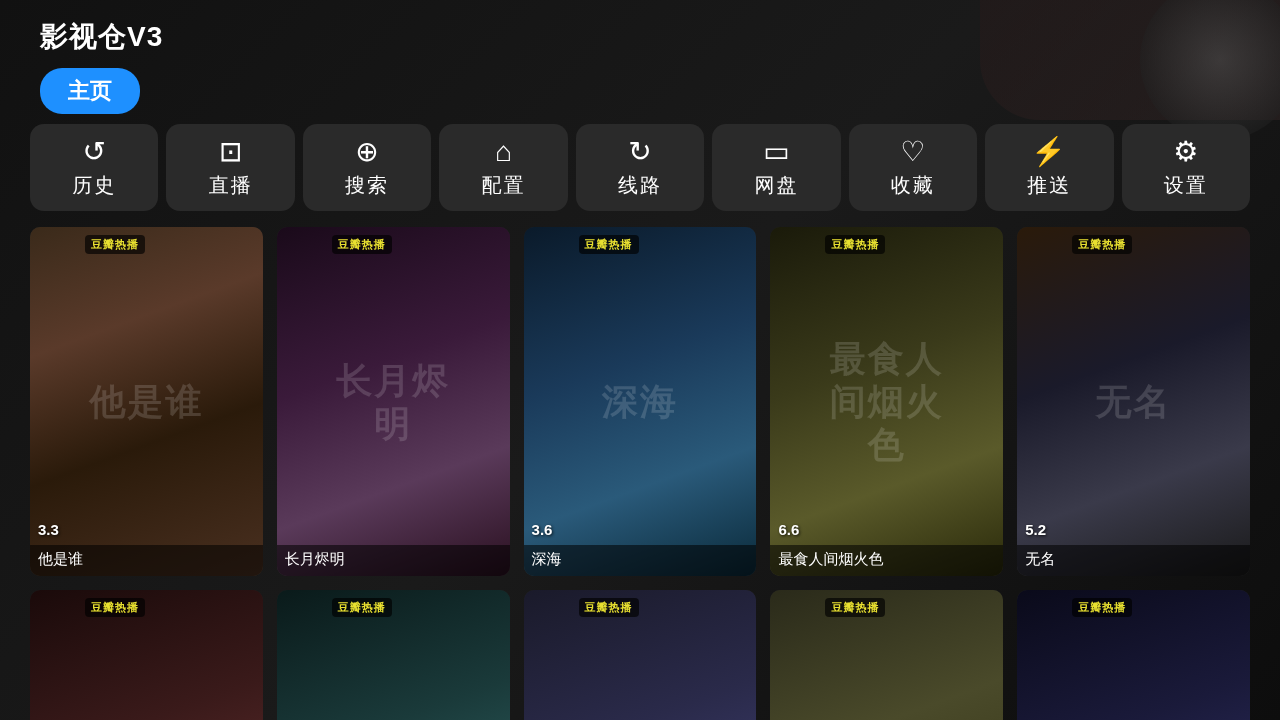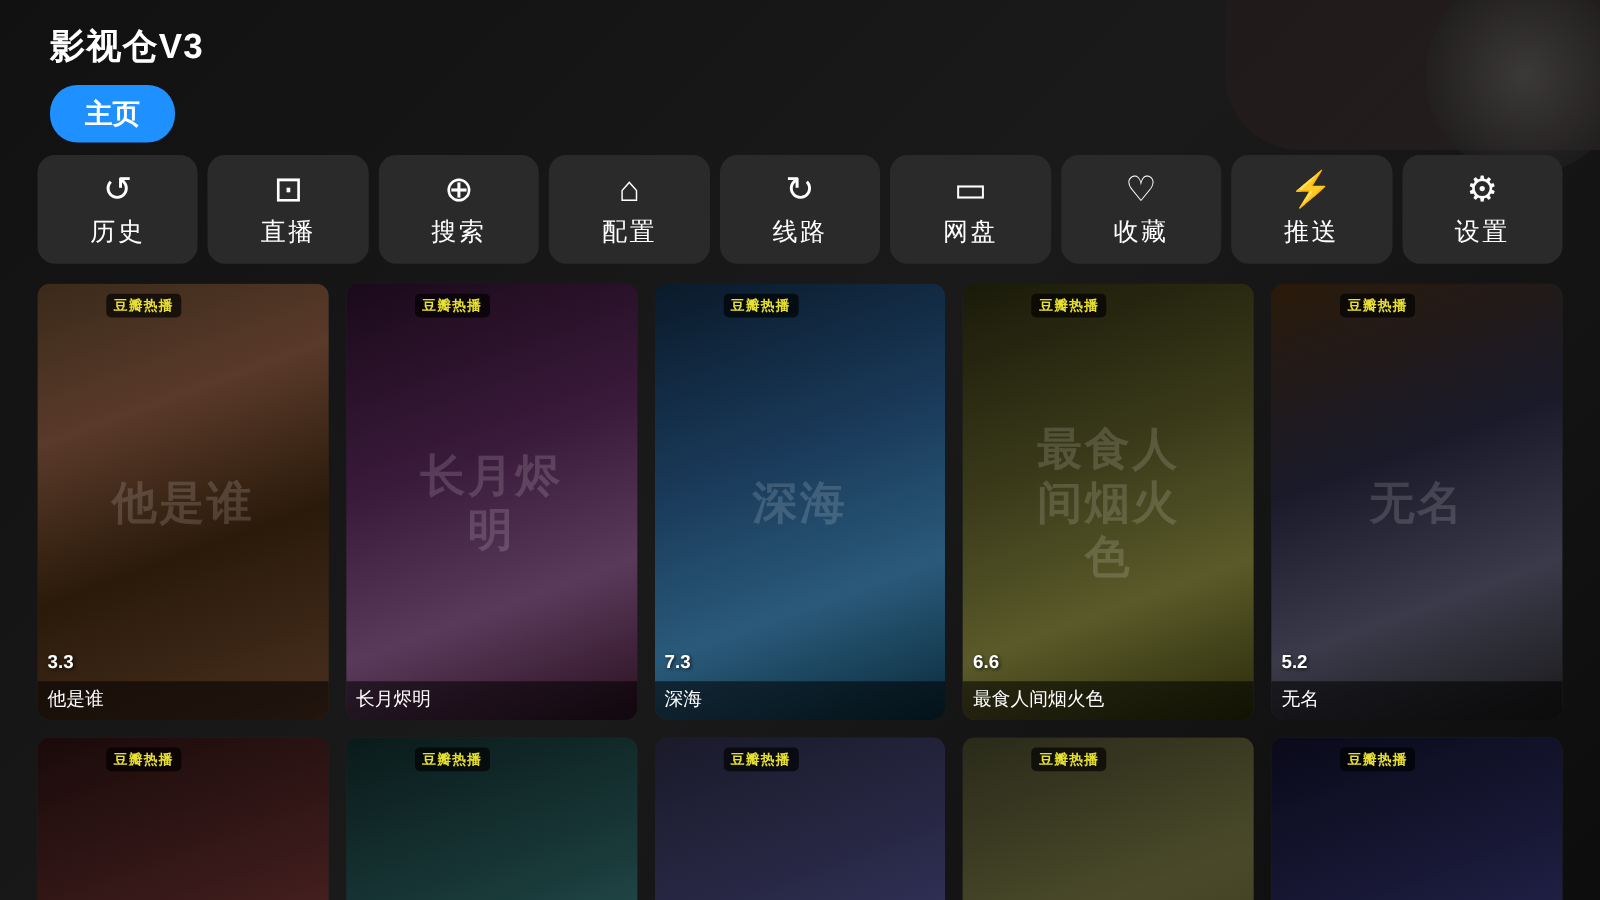--- a/index.html
+++ b/index.html
@@ -290,21 +290,21 @@
     <span class="tag-douban">豆瓣热播</span>
     <span class="rating-badge"></span>
     <div class="movie-title">长月烬明</div>
   </div>
 
   <div class="movie-card">
     <div class="poster poster-3" style="width:100%;height:100%;position:absolute;top:0;left:0;">
       <div class="poster-overlay-text">深海</div>
     </div>
     <span class="tag-douban">豆瓣热播</span>
-    <span class="rating-badge">7.3</span>
+    <span class="rating-badge">3.6</span>
     <div class="movie-title">深海</div>
   </div>
 
   <div class="movie-card">
     <div class="poster poster-4" style="width:100%;height:100%;position:absolute;top:0;left:0;">
       <div class="poster-overlay-text">最食人间烟火色</div>
     </div>
     <span class="tag-douban">豆瓣热播</span>
     <span class="rating-badge">6.6</span>
     <div class="movie-title">最食人间烟火色</div>

